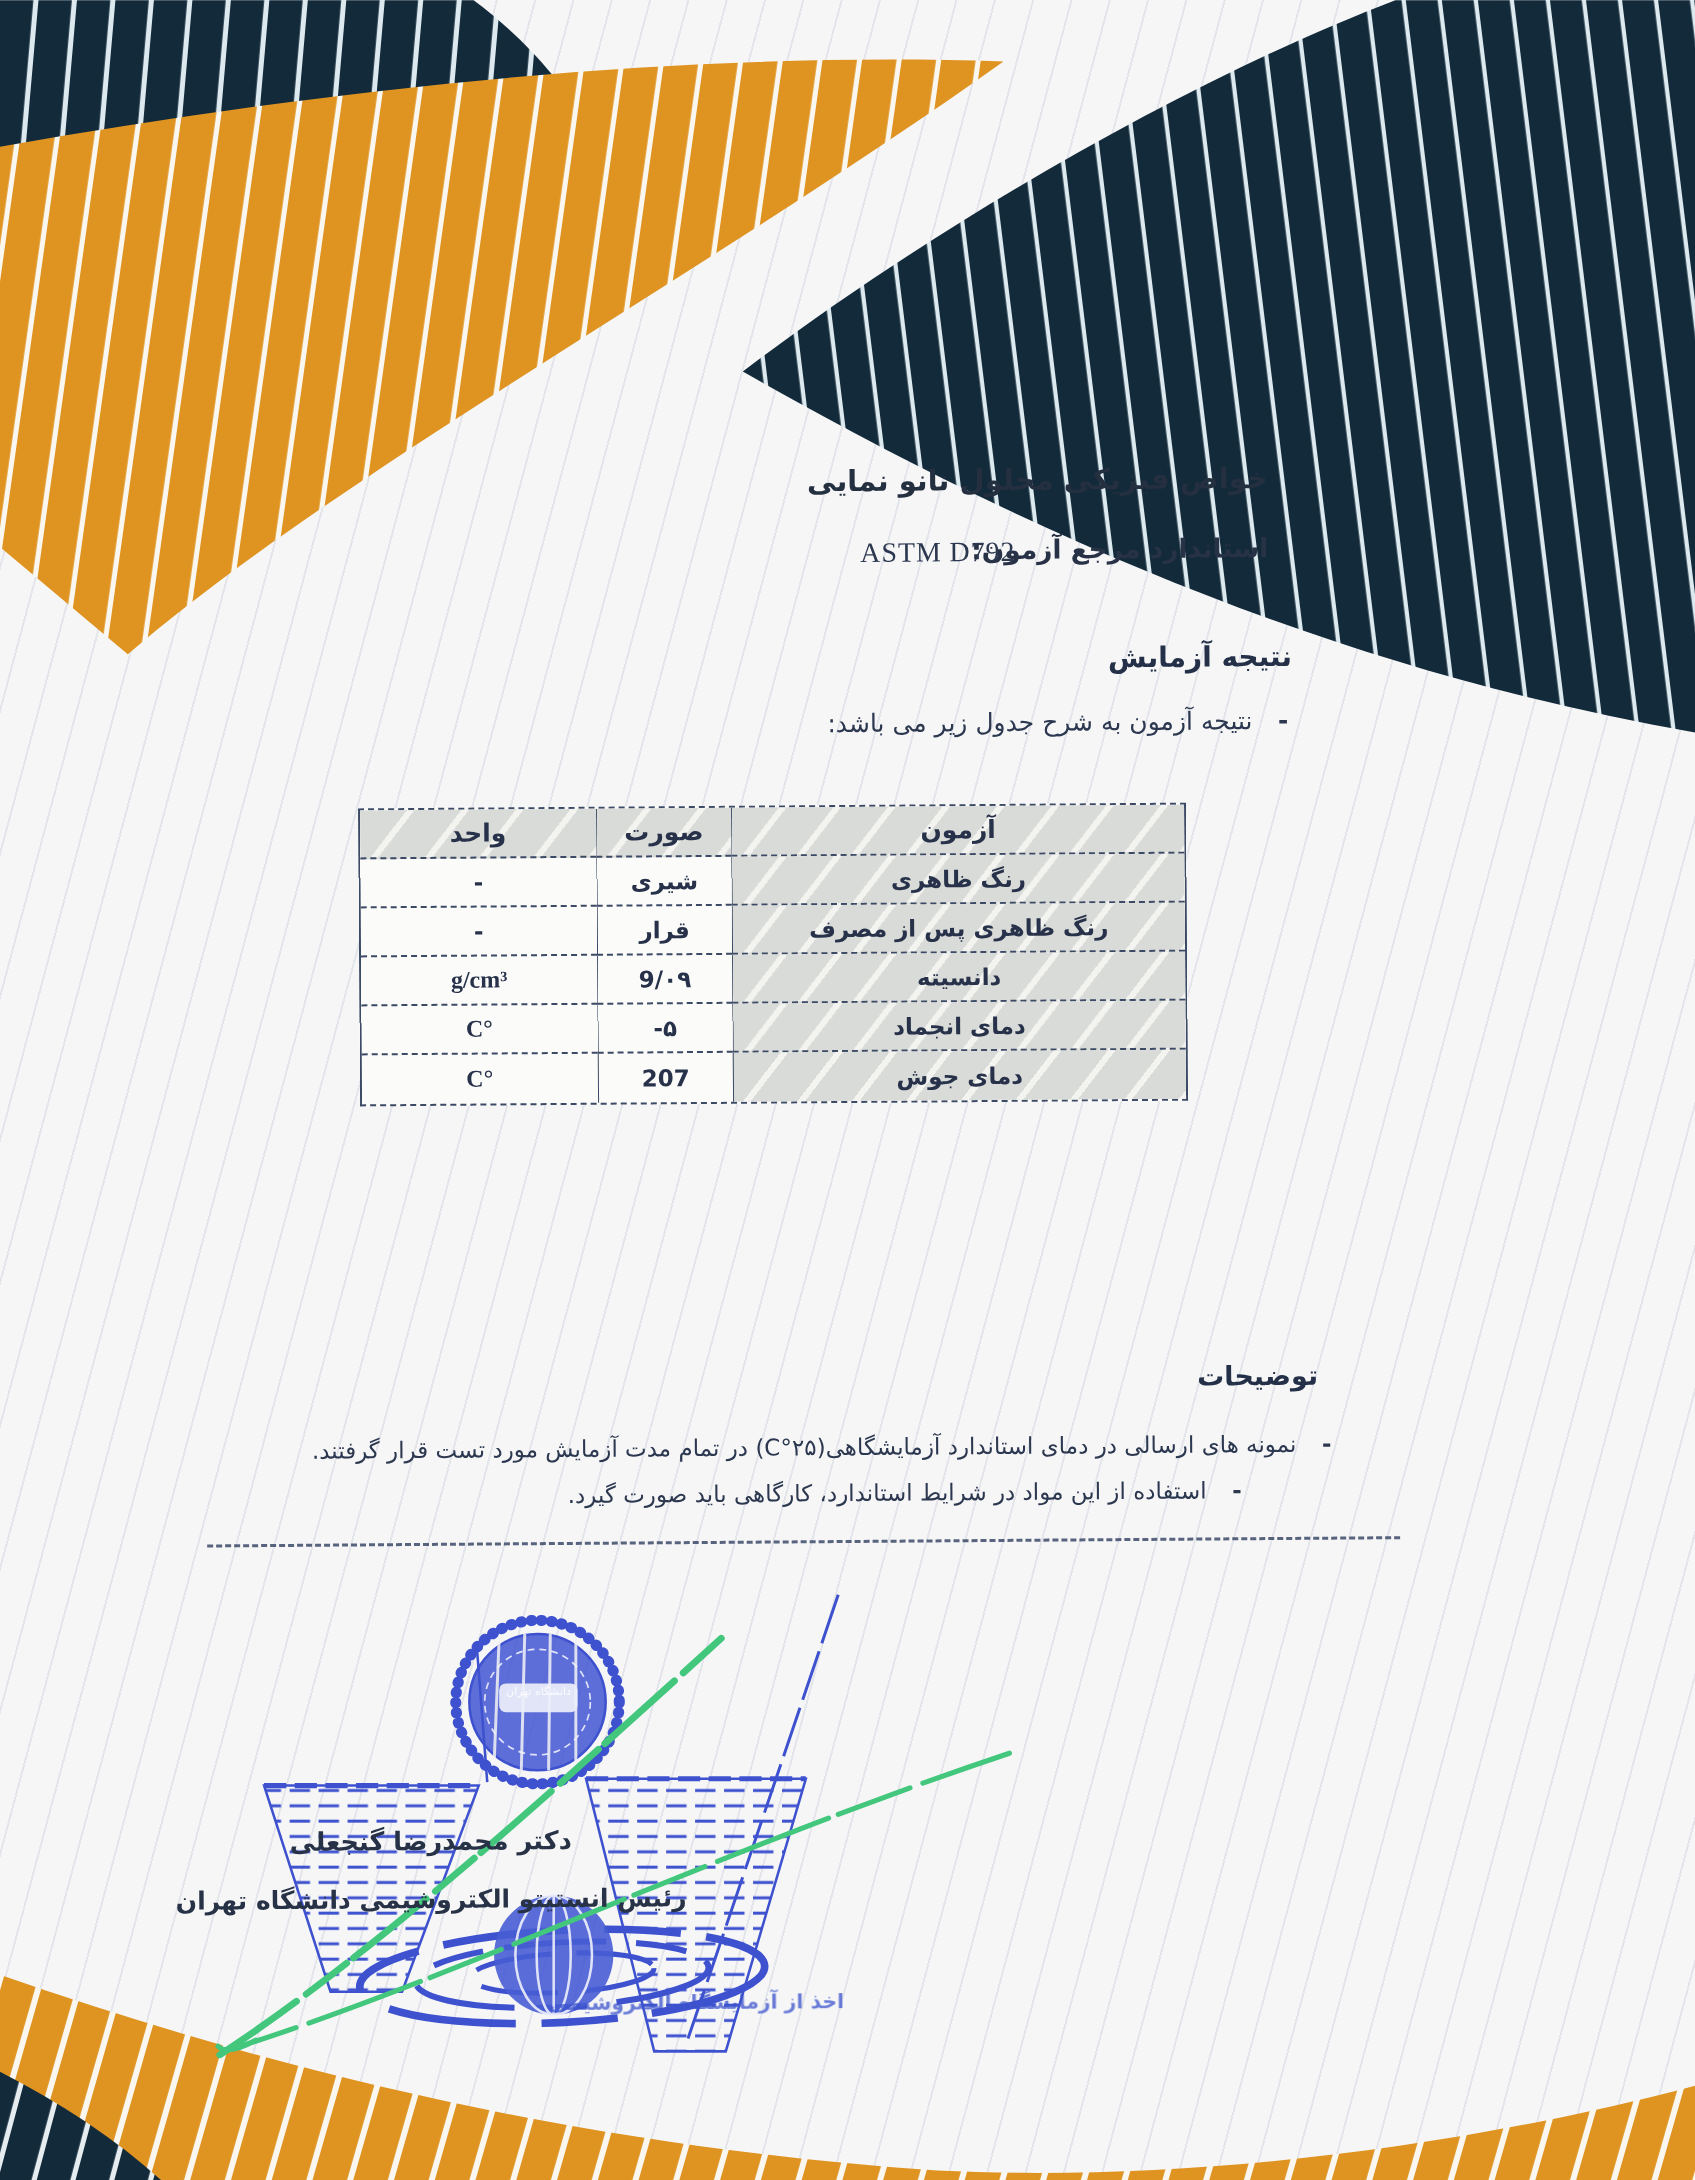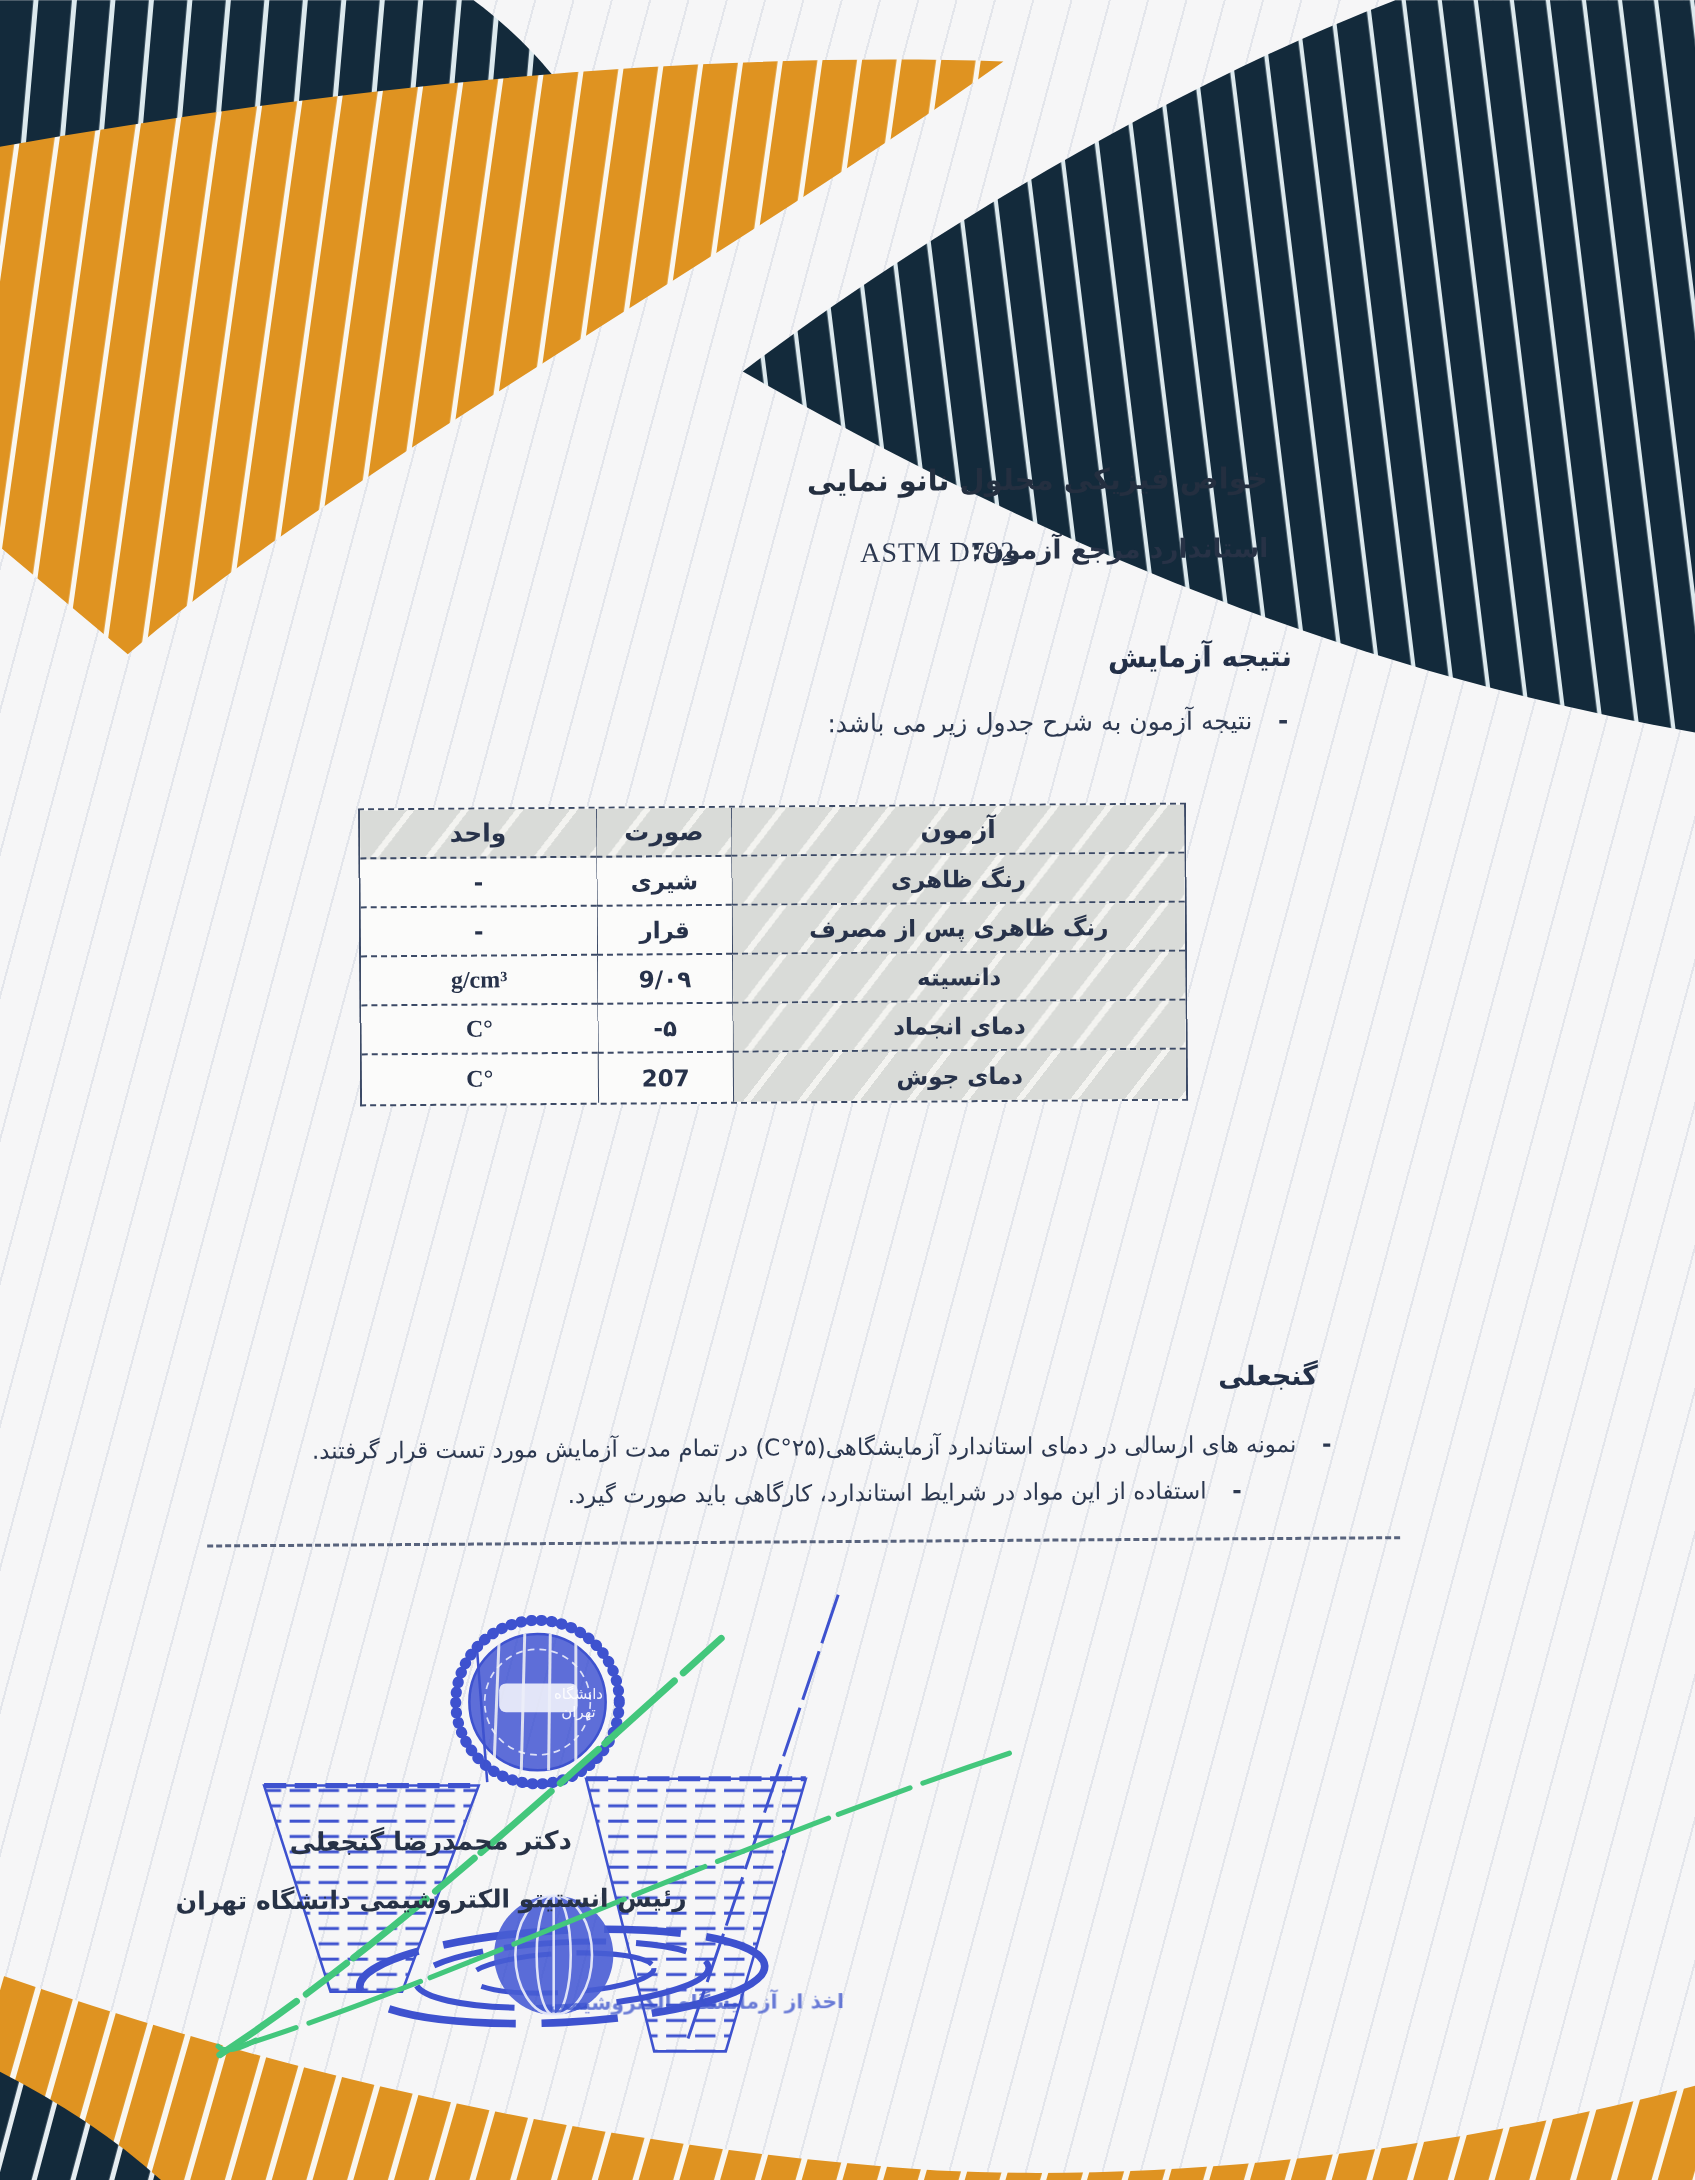--- a/index.html
+++ b/index.html
@@ -46,21 +46,21 @@
   .note2{right:457px;top:1480px;font-size:23px;}
   .rule{
     position:absolute;left:204px;top:1540px;width:1193px;height:0;
     border-top:3.4px dashed #3d4a68;opacity:.85;
   }
   
   .sig-name{position:absolute;left:153px;top:1823px;width:545px;text-align:center;font-size:25.6px;font-weight:bold;color:#273246;}
   .sig-role{position:absolute;left:153px;top:1882px;width:545px;text-align:center;font-size:25px;font-weight:bold;color:#273246;}
   .stamp-caption{position:absolute;left:511px;top:1989px;width:358px;text-align:center;
     font-size:20.4px;font-weight:bold;color:#3b53cc;opacity:.75;letter-spacing:1.7px;direction:rtl;filter:blur(0.3px);}
-  .seal-label{position:absolute;left:498px;top:1685px;width:81px;text-align:center;font-size:15px;color:#ffffff;direction:rtl;z-index:4;opacity:.9;padding-left:40px;}
+  .seal-label{position:absolute;left:498px;top:1685px;width:81px;text-align:center;font-size:11px;color:#ffffff;direction:rtl;z-index:4;opacity:.9;}
 </style>
 </head>
 <body>
 
 <div class="page">
 
   <svg class="decor" width="1696" height="2181" viewBox="0 0 1991 2560">
     <defs>
       <pattern id="pNavyTL" patternUnits="userSpaceOnUse" width="45" height="45" patternTransform="rotate(5)">
         <rect width="45" height="45" fill="#132a3b"></rect>
@@ -178,21 +178,21 @@
 
       <div class="cell shaded">دمای انجماد</div>
       <div class="cell">۵-</div>
       <div class="cell c3 latin">°C</div>
 
       <div class="cell shaded last">دمای جوش</div>
       <div class="cell last">207</div>
       <div class="cell c3 last latin">°C</div>
     </div>
 
-    <div class="sec-head notes-head fa" style="position:absolute;">گنجعلی</div>
+    <div class="sec-head notes-head fa" style="position:absolute;">توضیحات</div>
 
     <div class="bullet-line note1">
       <span class="dash">-</span>
       <span>نمونه های ارسالی در دمای استاندارد آزمایشگاهی(۲۵°C) در تمام مدت آزمایش مورد تست قرار گرفتند.</span>
     </div>
     <div class="bullet-line note2">
       <span class="dash">-</span>
       <span>استفاده از این مواد در شرایط استاندارد، کارگاهی باید صورت گیرد.</span>
     </div>
 

